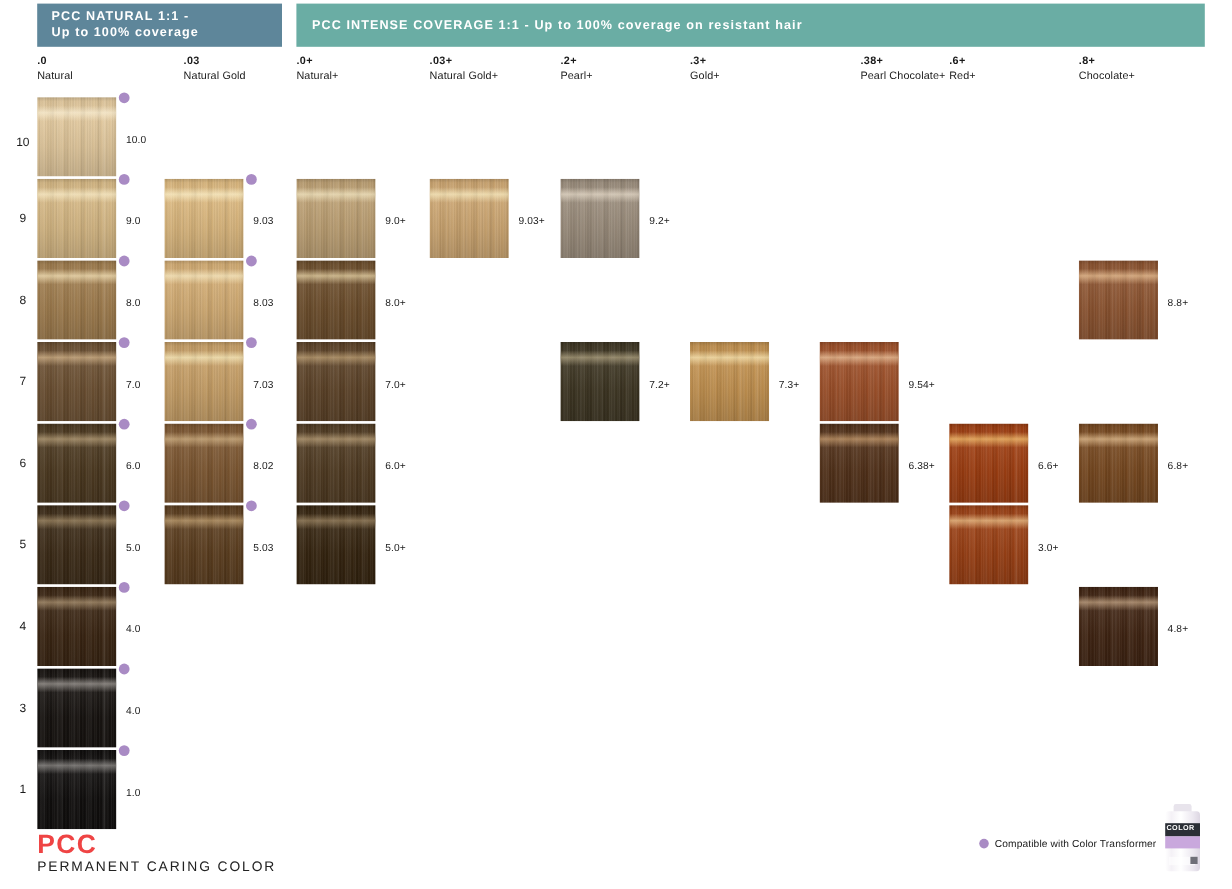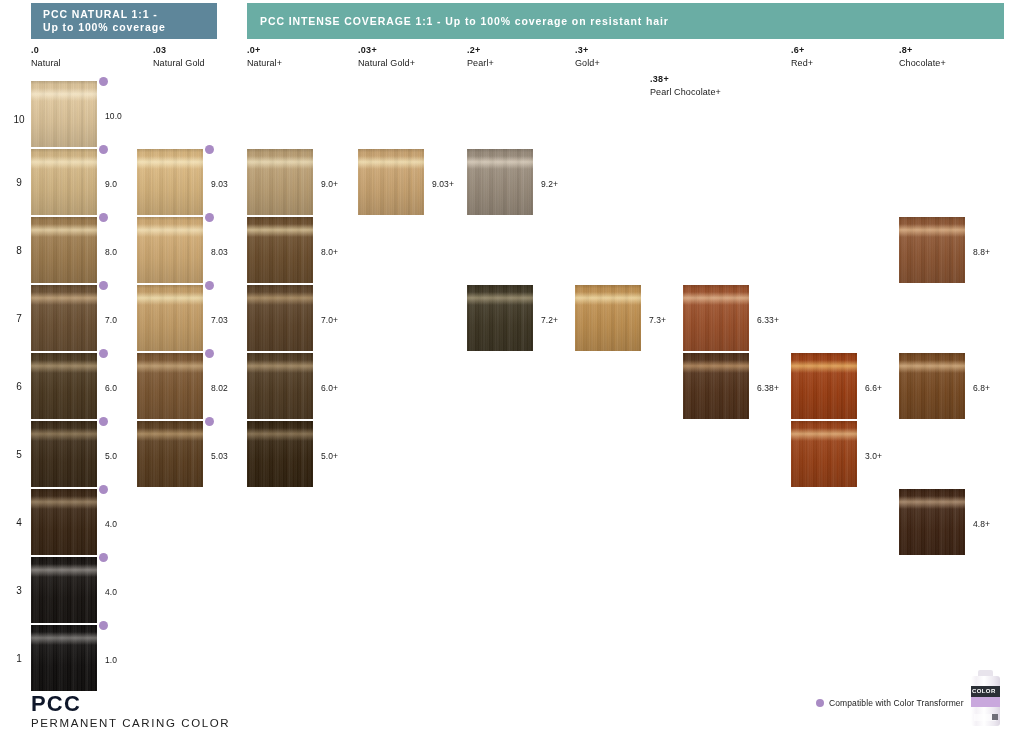--- a/index.html
+++ b/index.html
@@ -20,21 +20,21 @@
   .band {
     position: absolute;
     top: 3px;
     height: 36px;
     display: flex;
     align-items: center;
     box-sizing: border-box;
   }
   .band-natural {
     left: 31px;
-    width: 186px;
+    width: 204px;
     background: #5e869a;
     padding-left: 12px;
   }
   .band-intense {
     left: 247px;
     width: 757px;
     background: #6aada4;
     padding-left: 13px;
   }
   .band-title {
@@ -163,21 +163,21 @@
   
   .brand {
     position: absolute;
     left: 31px;
     top: 692px;
   }
   .brand-main {
     font-size: 22px;
     font-weight: bold;
     letter-spacing: 1.2px;
-    color: #0f172a;
+    color: #ef4444;
     line-height: 23px;
   }
   .brand-sub {
     font-size: 11.5px;
     letter-spacing: 1.6px;
     color: #222222;
     line-height: 14px;
     margin-top: 1px;
   }
   .legend {
@@ -300,21 +300,21 @@
       <div class="col-name">Natural Gold+</div>
     </div>
     <div class="col-head" style="left: 467px;">
       <div class="col-code">.2+</div>
       <div class="col-name">Pearl+</div>
     </div>
     <div class="col-head" style="left: 575px;">
       <div class="col-code">.3+</div>
       <div class="col-name">Gold+</div>
     </div>
-    <div class="col-head" style="left: 650px; margin-top: 29px;">
+    <div class="col-head" style="left: 717px;">
       <div class="col-code">.38+</div>
       <div class="col-name">Pearl Chocolate+</div>
     </div>
     <div class="col-head" style="left: 791px;">
       <div class="col-code">.6+</div>
       <div class="col-name">Red+</div>
     </div>
     <div class="col-head" style="left: 899px;">
       <div class="col-code">.8+</div>
       <div class="col-name">Chocolate+</div>
@@ -579,21 +579,21 @@
       <div class="sw-label">7.3+</div>
     </div>
     <div class="swatch-wrap" style="left: 683px; top: 285px;">
       <div class="swatch">
         <div class="sw-base" style="background: linear-gradient(rgb(157, 79, 40) 0%, rgb(157, 79, 40) 100%);"></div>
         <div class="sw-strands"></div>
         <div class="sw-shine" style="background: linear-gradient(rgba(0, 0, 0, 0) 0%, rgb(224, 177, 136) 45%, rgba(0, 0, 0, 0) 100%);"></div>
         <div class="sw-strands2"></div>
         <div class="sw-vshade"></div>
       </div>
-      <div class="sw-label">6.33+</div>
+      <div class="sw-label">9.54+</div>
     </div>
     <div class="swatch-wrap" style="left: 683px; top: 353px;">
       <div class="swatch">
         <div class="sw-base" style="background: linear-gradient(rgb(82, 49, 25) 0%, rgb(82, 49, 25) 100%);"></div>
         <div class="sw-strands"></div>
         <div class="sw-shine" style="background: linear-gradient(rgba(0, 0, 0, 0) 0%, rgb(181, 138, 93) 45%, rgba(0, 0, 0, 0) 100%);"></div>
         <div class="sw-strands2"></div>
         <div class="sw-vshade"></div>
       </div>
       <div class="sw-label">6.38+</div>

